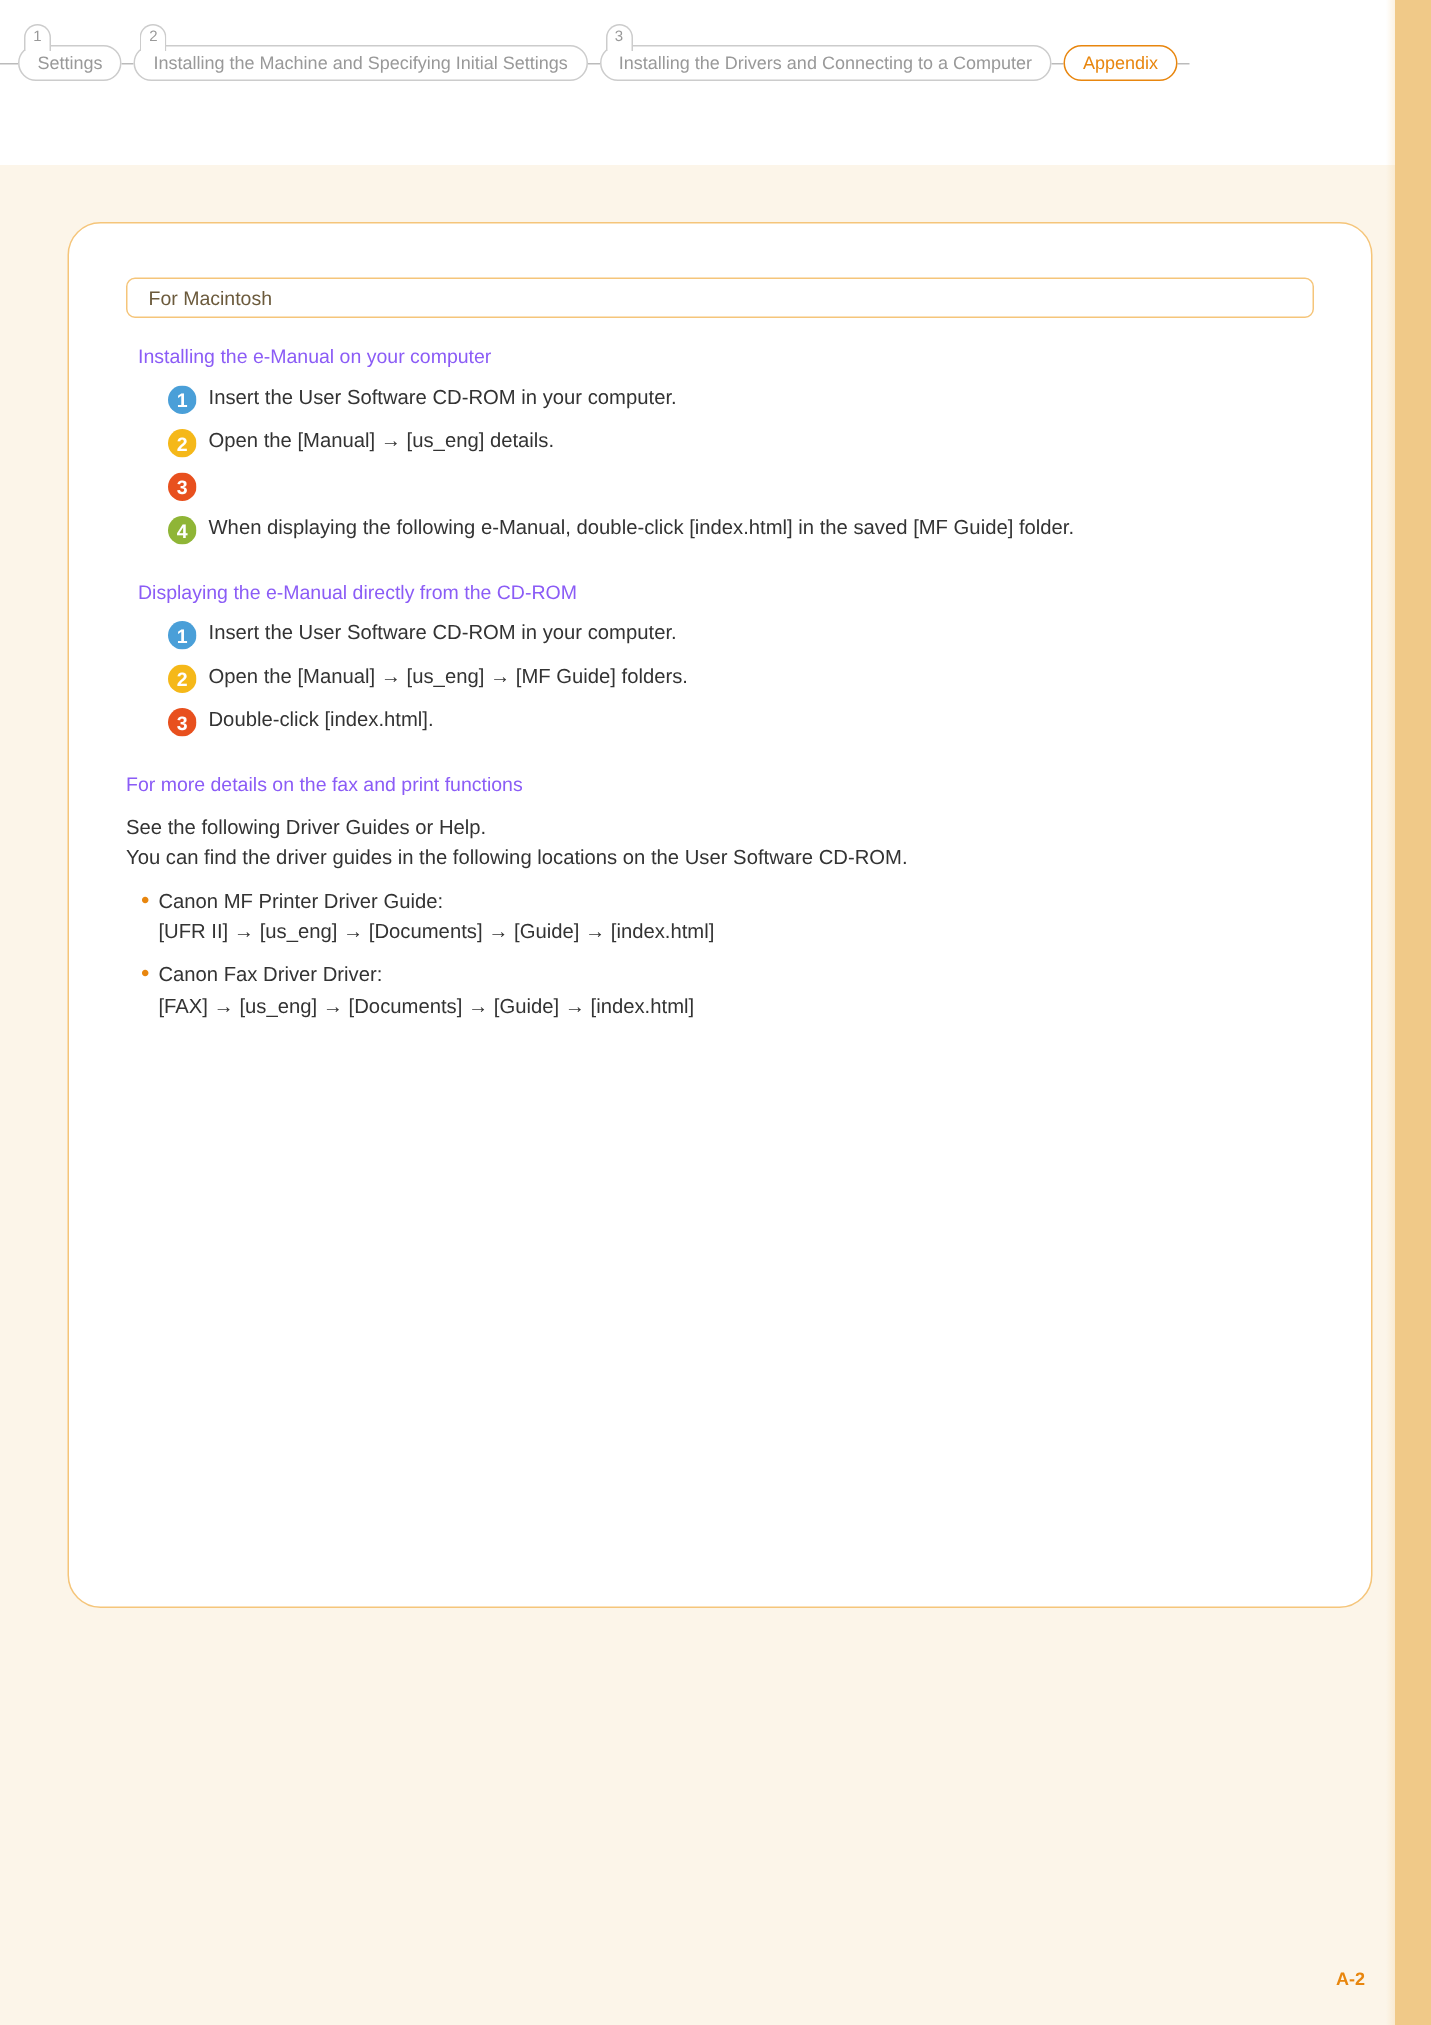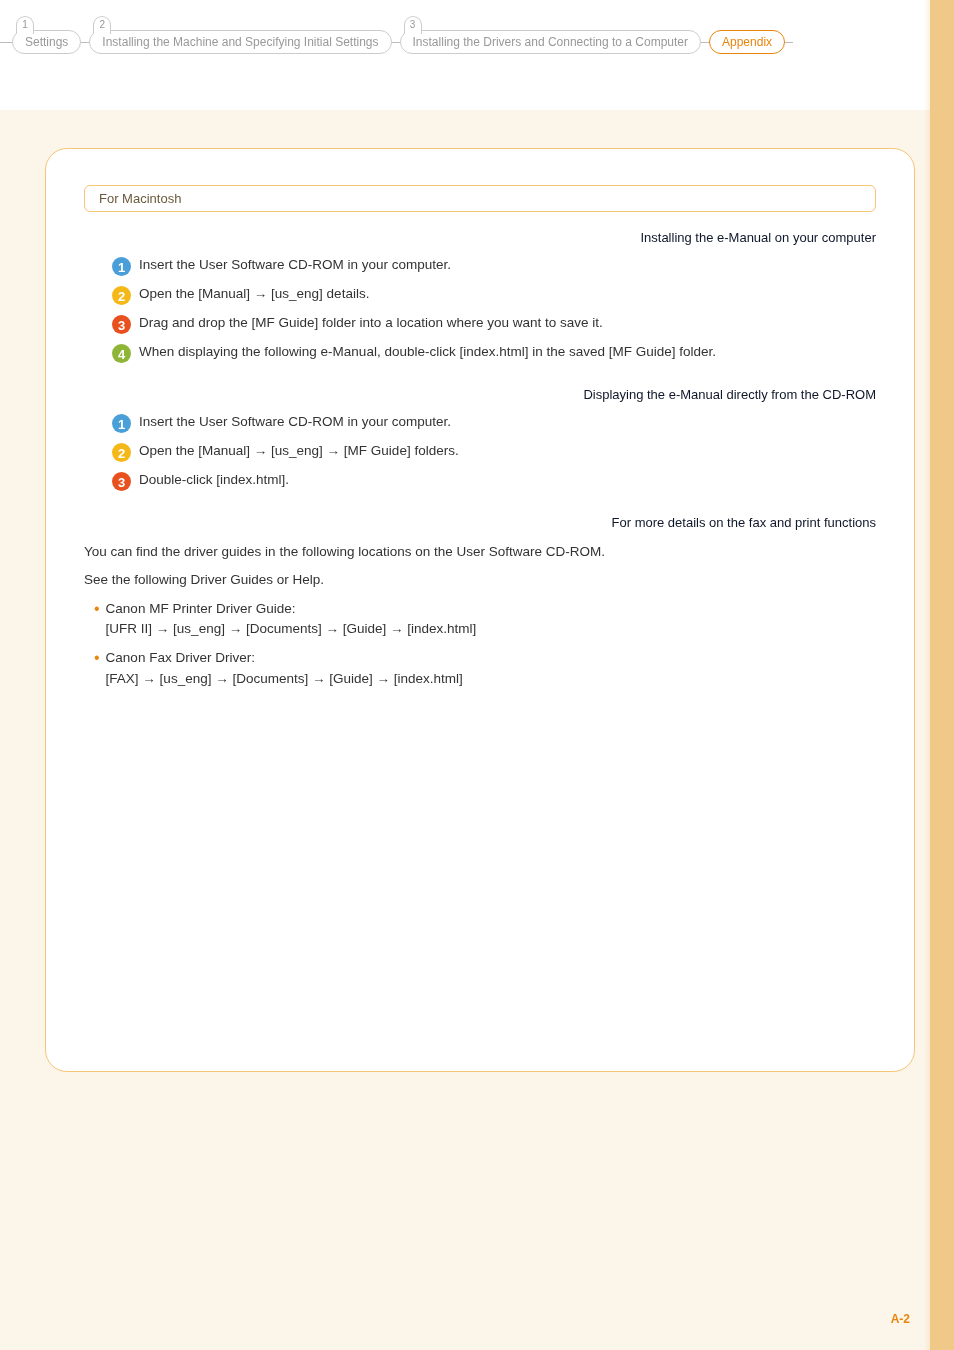--- a/index.html
+++ b/index.html
@@ -89,26 +89,25 @@
   .mac-title {
     border: 1.5px solid #F5C57A;
     border-radius: 6px;
     padding: 5px 14px;
     color: #6b5a3c;
     font-size: 13px;
     font-weight: 500;
     margin-bottom: 18px;
   }
   .orange-sub {
-    color: #0f172a;
+    color: #8b5cf6;
     font-size: 13px;
     margin-left: 8px;
     margin-top: 8px;
     margin-bottom: 12px;
-    text-align: right;
   }
   .step-list {
     margin-left: 28px;
     margin-bottom: 24px;
   }
   .step {
     display: flex;
     align-items: flex-start;
     gap: 8px;
     margin-bottom: 10px;
@@ -196,21 +195,20 @@
           <circle cx="9.5" cy="9.5" r="9.5" fill="#F5B819"></circle>
           <text x="9.5" y="10">2</text>
         </svg>
       <span>Open the [Manual] → [us_eng] details.</span>
     </div>
     <div class="step">
       <svg class="num-b">
           <circle cx="9.5" cy="9.5" r="9.5" fill="#E8501E"></circle>
           <text x="9.5" y="10">3</text>
         </svg>
-      <span>Drag and drop the [MF Guide] folder into a location where you want to save it.</span>
     </div>
     <div class="step">
       <svg class="num-b">
           <circle cx="9.5" cy="9.5" r="9.5" fill="#8FB536"></circle>
           <text x="9.5" y="10">4</text>
         </svg>
       <span>When displaying the following e-Manual, double-click [index.html] in the saved [MF Guide] folder.</span>
     </div>
   </div>
 
@@ -233,22 +231,22 @@
     <div class="step">
       <svg class="num-b">
           <circle cx="9.5" cy="9.5" r="9.5" fill="#E8501E"></circle>
           <text x="9.5" y="10">3</text>
         </svg>
       <span>Double-click [index.html].</span>
     </div>
   </div>
 
   <div class="orange-sub" style="margin-left:0">For more details on the fax and print functions</div>
+  <div class="body-text" style="margin-left:0; margin-top:8px">See the following Driver Guides or Help.</div>
   <div class="body-text" style="margin-left:0">You can find the driver guides in the following locations on the User Software CD-ROM.</div>
-  <div class="body-text" style="margin-left:0; margin-top:8px">See the following Driver Guides or Help.</div>
 
   <div class="bullet-row">
     <span class="dot">•</span>
     <div>
       <span>Canon MF Printer Driver Guide:</span><br>
       <span>[UFR II] → [us_eng] → [Documents] → [Guide] → [index.html]</span>
     </div>
   </div>
   <div class="bullet-row">
     <span class="dot">•</span>

